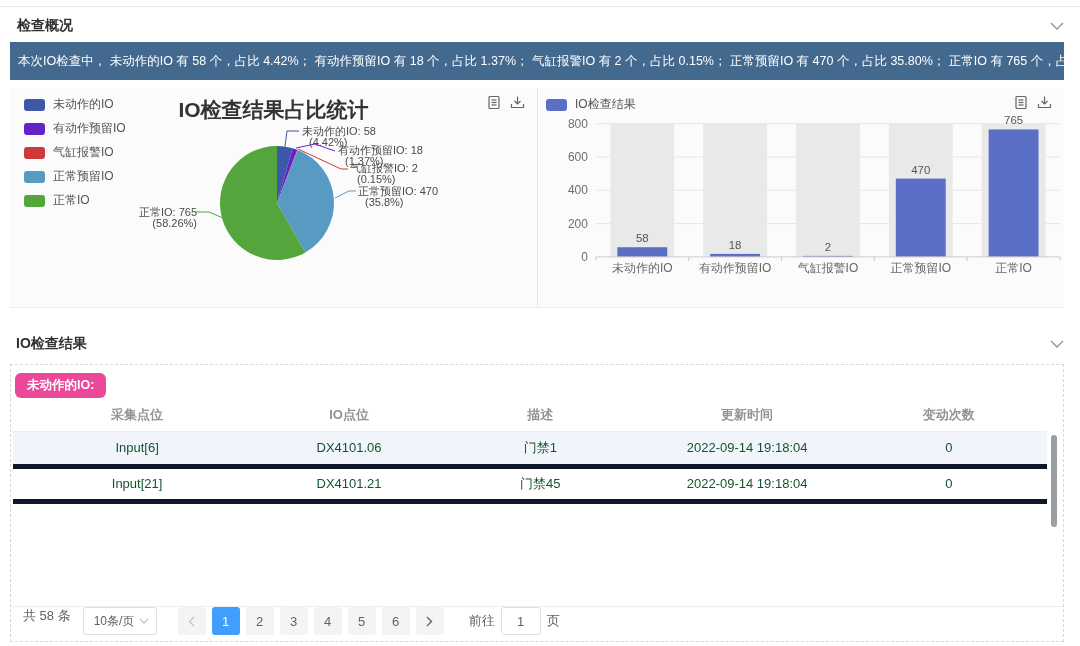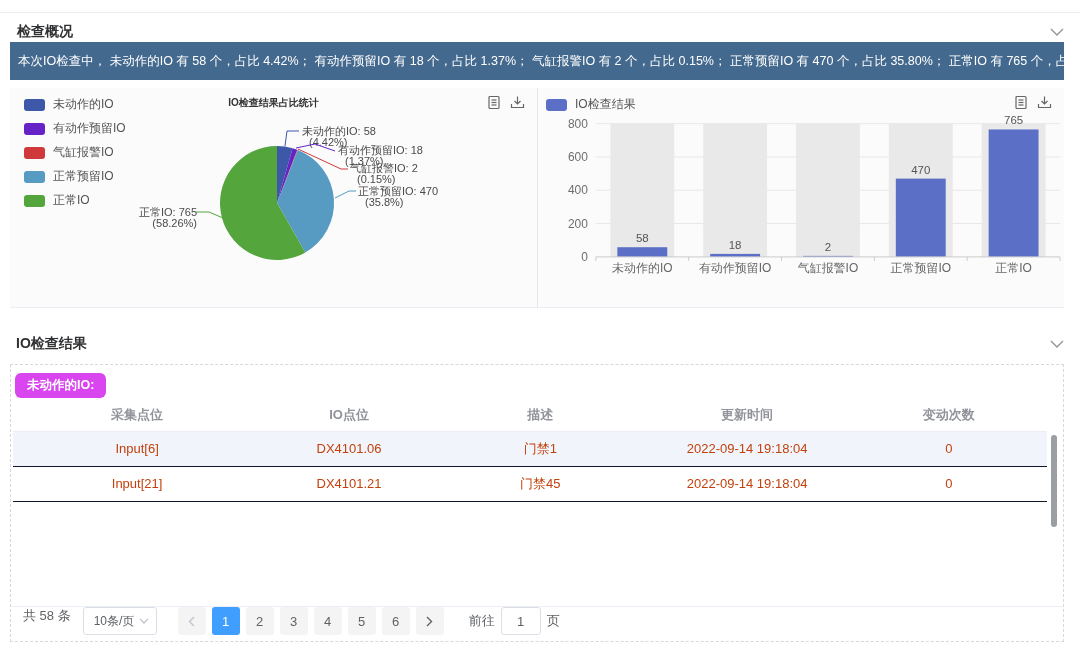--- a/index.html
+++ b/index.html
@@ -2,55 +2,55 @@
 <html><head>
 <meta charset="utf-8">
 <style>
   * { margin:0; padding:0; box-sizing:border-box; }
   html,body { width:1080px; height:646px; background:#fff; overflow:hidden;
     font-family:"Liberation Sans","DejaVu Sans",sans-serif; }
   .page { position:relative; width:1080px; height:646px; background:#fff; }
 
   .sec-header { position:absolute; left:0; right:0; display:flex; align-items:center;
     justify-content:space-between; padding:0 16px; }
-  .sec-header.h1 { top:12px; height:38px; border-top:1px solid #e9ecf1;padding-left:17px; }
+  .sec-header.h1 { top:6px; height:38px; border-top:1px solid #e9ecf1;padding-left:17px; }
   .sec-header.h2 { top:330px; height:28px; }
   .sec-title { font-size:14px; font-weight:bold; color:#303133; }
   .chev { cursor:pointer; }
 
   .banner { position:absolute; top:42px; left:10px; right:16px; height:38px;
     background:#44698e; color:#fff; font-size:12.5px; display:flex; align-items:center;
     padding:0 8px; white-space:nowrap; overflow:hidden; }
 
   .charts-row { position:absolute; top:88px; left:10px; right:16px; height:220px;
     display:flex; background:#fbfbfc; border-bottom:1px solid #ebeef5; }
   .chart-panel { position:relative; height:220px; }
   .chart-panel.pie { width:527px; }
   .chart-panel.bar { flex:1; border-left:1px solid #e4e6ea; }
   .chart-title { position:absolute; top:8px; left:0; right:0; text-align:center;
-    font-size:10px; font-weight:bold; color:#333; }
+    font-size:21px; font-weight:bold; color:#333; }
   .legend { position:absolute; top:8px; left:14px; display:flex; flex-direction:column; gap:7px; z-index:2; }
   .legend-item { display:flex; align-items:center; gap:8px; cursor:pointer; }
   .legend-swatch { width:21px; height:12px; border-radius:3px; }
   .legend-label { font-size:12px; color:#555; }
   .toolbox { position:absolute; top:7px; right:12px; display:flex; gap:9px; z-index:2; }
   .toolbox svg { cursor:pointer; }
   .chart-svg { position:absolute; left:0; top:0; width:100%; height:100%; }
 
   .dashed-box { position:absolute; top:364px; left:10px; right:16px; bottom:4px;
     border:1px dashed #d8d8d8; }
   .filter-btn { position:absolute; top:8px; left:4px; height:25px; padding:0 12px;
-    background:#d946ef; color:#fff; font-weight:bold; font-size:12.5px; border:none;
+    background:#ec4899; color:#fff; font-weight:bold; font-size:12.5px; border:none;
     border-radius:6px; cursor:pointer; font-family:inherit; }
 
   .io-table { position:absolute; top:34px; left:2px; width:1034px; border-collapse:collapse;
     table-layout:fixed; font-size:13px; }
   .io-table th { height:32px; color:#909399; font-weight:bold; text-align:center;
     border-bottom:1px solid #ebeef5; background:#fff; }
-  .io-table td { height:35px; color:#c2410c; text-align:center; border-bottom:1px solid #0f172a; }
+  .io-table td { height:35px; color:#14532d; text-align:center; border-bottom:5px solid #0f172a; }
   .scroll-thumb { position:absolute; right:6px; top:70px; width:6px; height:92px;
     background:#9b9ea3; border-radius:3px; cursor:grab; }
 
   .pagination { position:absolute; left:0; right:0; bottom:1px; height:34px;
     border-top:1px solid #ebeef5; display:flex; align-items:flex-start; padding:0 12px;
     font-size:13px; color:#606266; background:#fff; }
   .pg-total { margin-right:12px; }
   .pg-select { width:74px; height:28px; border:1px solid #dcdfe6; border-radius:3px;
     background:#fff; display:flex; align-items:center; justify-content:space-between;
     padding:0 7px 0 10px; font-size:12px; color:#606266; cursor:pointer; margin-right:18px; }

